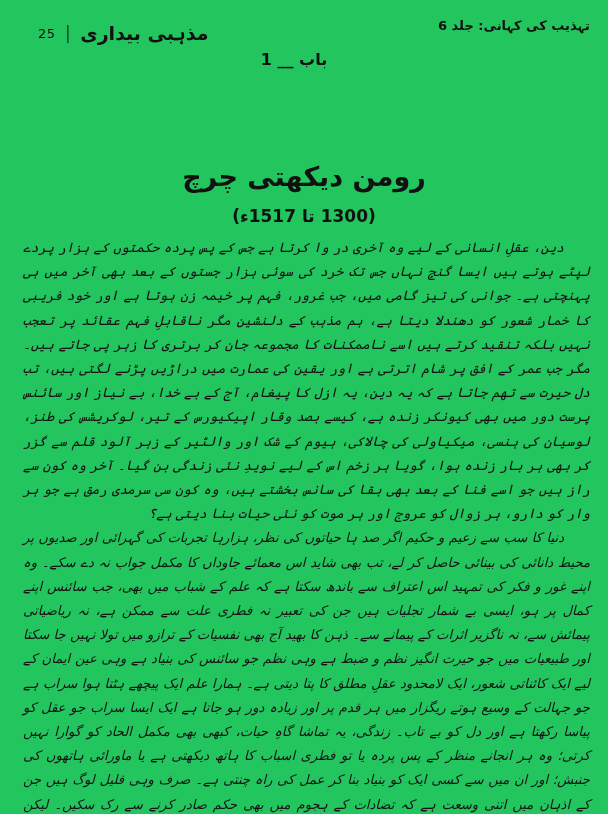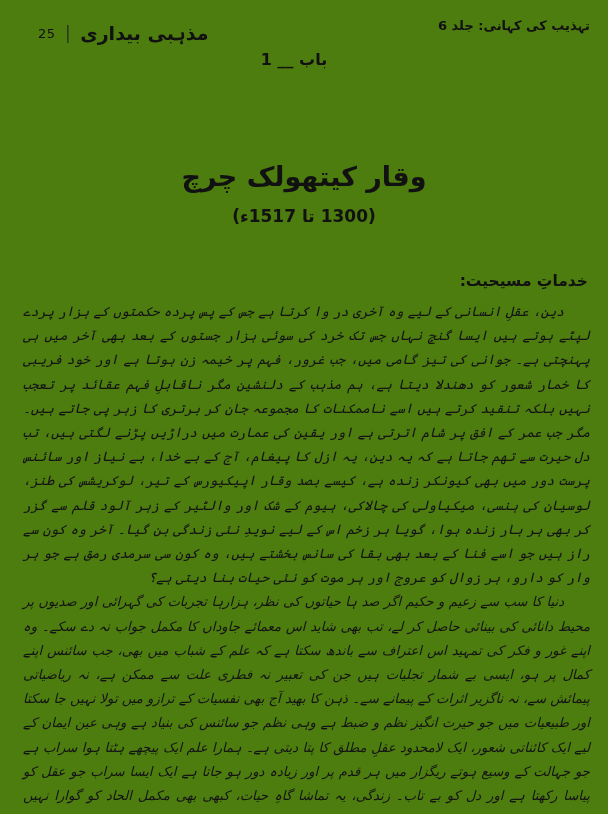--- a/index.html
+++ b/index.html
@@ -2,21 +2,21 @@
 <html><head>
 <meta charset="utf-8">
 <style>
   * { margin: 0; padding: 0; box-sizing: border-box; }
   html, body { background: #ffffff; }
   .page {
     position: relative;
     width: 608px;
     height: 814px;
     margin: 0 auto;
-    background: #4d7c0f;
+    background: #22c55e;
     color: #111111;
     overflow: hidden;
     font-family: "DejaVu Sans", sans-serif;
   }
   .page-header {
     display: flex;
     justify-content: space-between;
     align-items: flex-start;
     padding: 18px 18px 0 38px;
     direction: ltr;
@@ -86,24 +86,23 @@
       <span class="section">مذہبی بیداری</span>
     </div>
     <div class="header-right">
       <div class="book-title">تہذیب کی کہانی: جلد 6</div>
     </div>
   </header>
 
   <div class="chapter-label">باب __ 1</div>
 
   <div class="title-block">
-    <div class="chapter-title">وقار کیتھولک چرچ</div>
+    <div class="chapter-title">رومن دیکھتی چرچ</div>
     <div class="chapter-years">(1300 تا 1517ء)</div>
   </div>
 
-  <div class="section-heading">خدماتِ مسیحیت:</div>
 
   <div class="body-text">
     <p>دین، عقلِ انسانی کے لیے وہ آخری در وا کرتا ہے جس کے پس پردہ حکمتوں کے ہزار پردے لپٹے ہوتے ہیں ایسا گنجِ نہاں جس تک خرد کی سوئی ہزار جستوں کے بعد بھی آخر میں ہی پہنچتی ہے۔ جوانی کی تیز گامی میں، جب غرور، فہم پر خیمہ زن ہوتا ہے اور خود فریبی کا خمار شعور کو دھندلا دیتا ہے، ہم مذہب کے دلنشین مگر ناقابلِ فہم عقائد پر تعجب نہیں بلکہ تنقید کرتے ہیں اسے ناممکنات کا مجموعہ جان کر برتری کا زہر پی جاتے ہیں۔ مگر جب عمر کے افق پر شام اترتی ہے اور یقین کی عمارت میں دراڑیں پڑنے لگتی ہیں، تب دل حیرت سے تھم جاتا ہے کہ یہ دین، یہ ازل کا پیغام، آج کے بے خدا، بے نیاز اور سائنس پرست دور میں بھی کیونکر زندہ ہے، کیسے بصد وقار اپیکیورس کے تیر، لوکریشس کی طنز، لوسیان کی ہنسی، میکیاولی کی چالاکی، ہیوم کے شک اور والٹیر کے زہر آلود قلم سے گزر کر بھی ہر بار زندہ ہوا، گویا ہر زخم اس کے لیے نویدِ نئی زندگی بن گیا۔ آخر وہ کون سے راز ہیں جو اسے فنا کے بعد بھی بقا کی سانس بخشتے ہیں، وہ کون سی سرمدی رمق ہے جو ہر وار کو دارو، ہر زوال کو عروج اور ہر موت کو نئی حیات بنا دیتی ہے؟</p>
     <p>دنیا کا سب سے زعیم و حکیم اگر صد ہا حیاتوں کی نظر، ہزارہا تجربات کی گہرائی اور صدیوں پر محیط دانائی کی بینائی حاصل کر لے، تب بھی شاید اس معمائے جاوداں کا مکمل جواب نہ دے سکے۔ وہ اپنے غور و فکر کی تمہید اس اعتراف سے باندھ سکتا ہے کہ علم کے شباب میں بھی، جب سائنس اپنے کمال پر ہو، ایسی بے شمار تجلیات ہیں جن کی تعبیر نہ فطری علت سے ممکن ہے، نہ ریاضیاتی پیمائش سے، نہ ناگزیر اثرات کے پیمانے سے۔ ذہن کا بھید آج بھی نفسیات کے ترازو میں تولا نہیں جا سکتا اور طبیعیات میں جو حیرت انگیز نظم و ضبط ہے وہی نظم جو سائنس کی بنیاد ہے وہی عین ایمان کے لیے ایک کائناتی شعور، ایک لامحدود عقلِ مطلق کا پتا دیتی ہے۔ ہمارا علم ایک پیچھے ہٹتا ہوا سراب ہے جو جہالت کے وسیع ہوتے ریگزار میں ہر قدم پر اور زیادہ دور ہو جاتا ہے ایک ایسا سراب جو عقل کو پیاسا رکھتا ہے اور دل کو بے تاب۔ زندگی، یہ تماشا گاہِ حیات، کبھی بھی مکمل الحاد کو گوارا نہیں کرتی؛ وہ ہر انجانے منظر کے پس پردہ یا تو فطری اسباب کا ہاتھ دیکھتی ہے یا ماورائی ہاتھوں کی جنبش؛ اور ان میں سے کسی ایک کو بنیاد بنا کر عمل کی راہ چنتی ہے۔ صرف وہی قلیل لوگ ہیں جن کے اذہان میں اتنی وسعت ہے کہ تضادات کے ہجوم میں بھی حکم صادر کرنے سے رک سکیں۔ لیکن اکثریتِ انسان، جن کے دل دکھوں سے چھلنی اور روحیں زندگی کے تھپیڑوں سے نڈھال ہوتی ہیں، اُن اسرار و رموز</p>
   </div>
 
 </div>
 
 </body></html>

